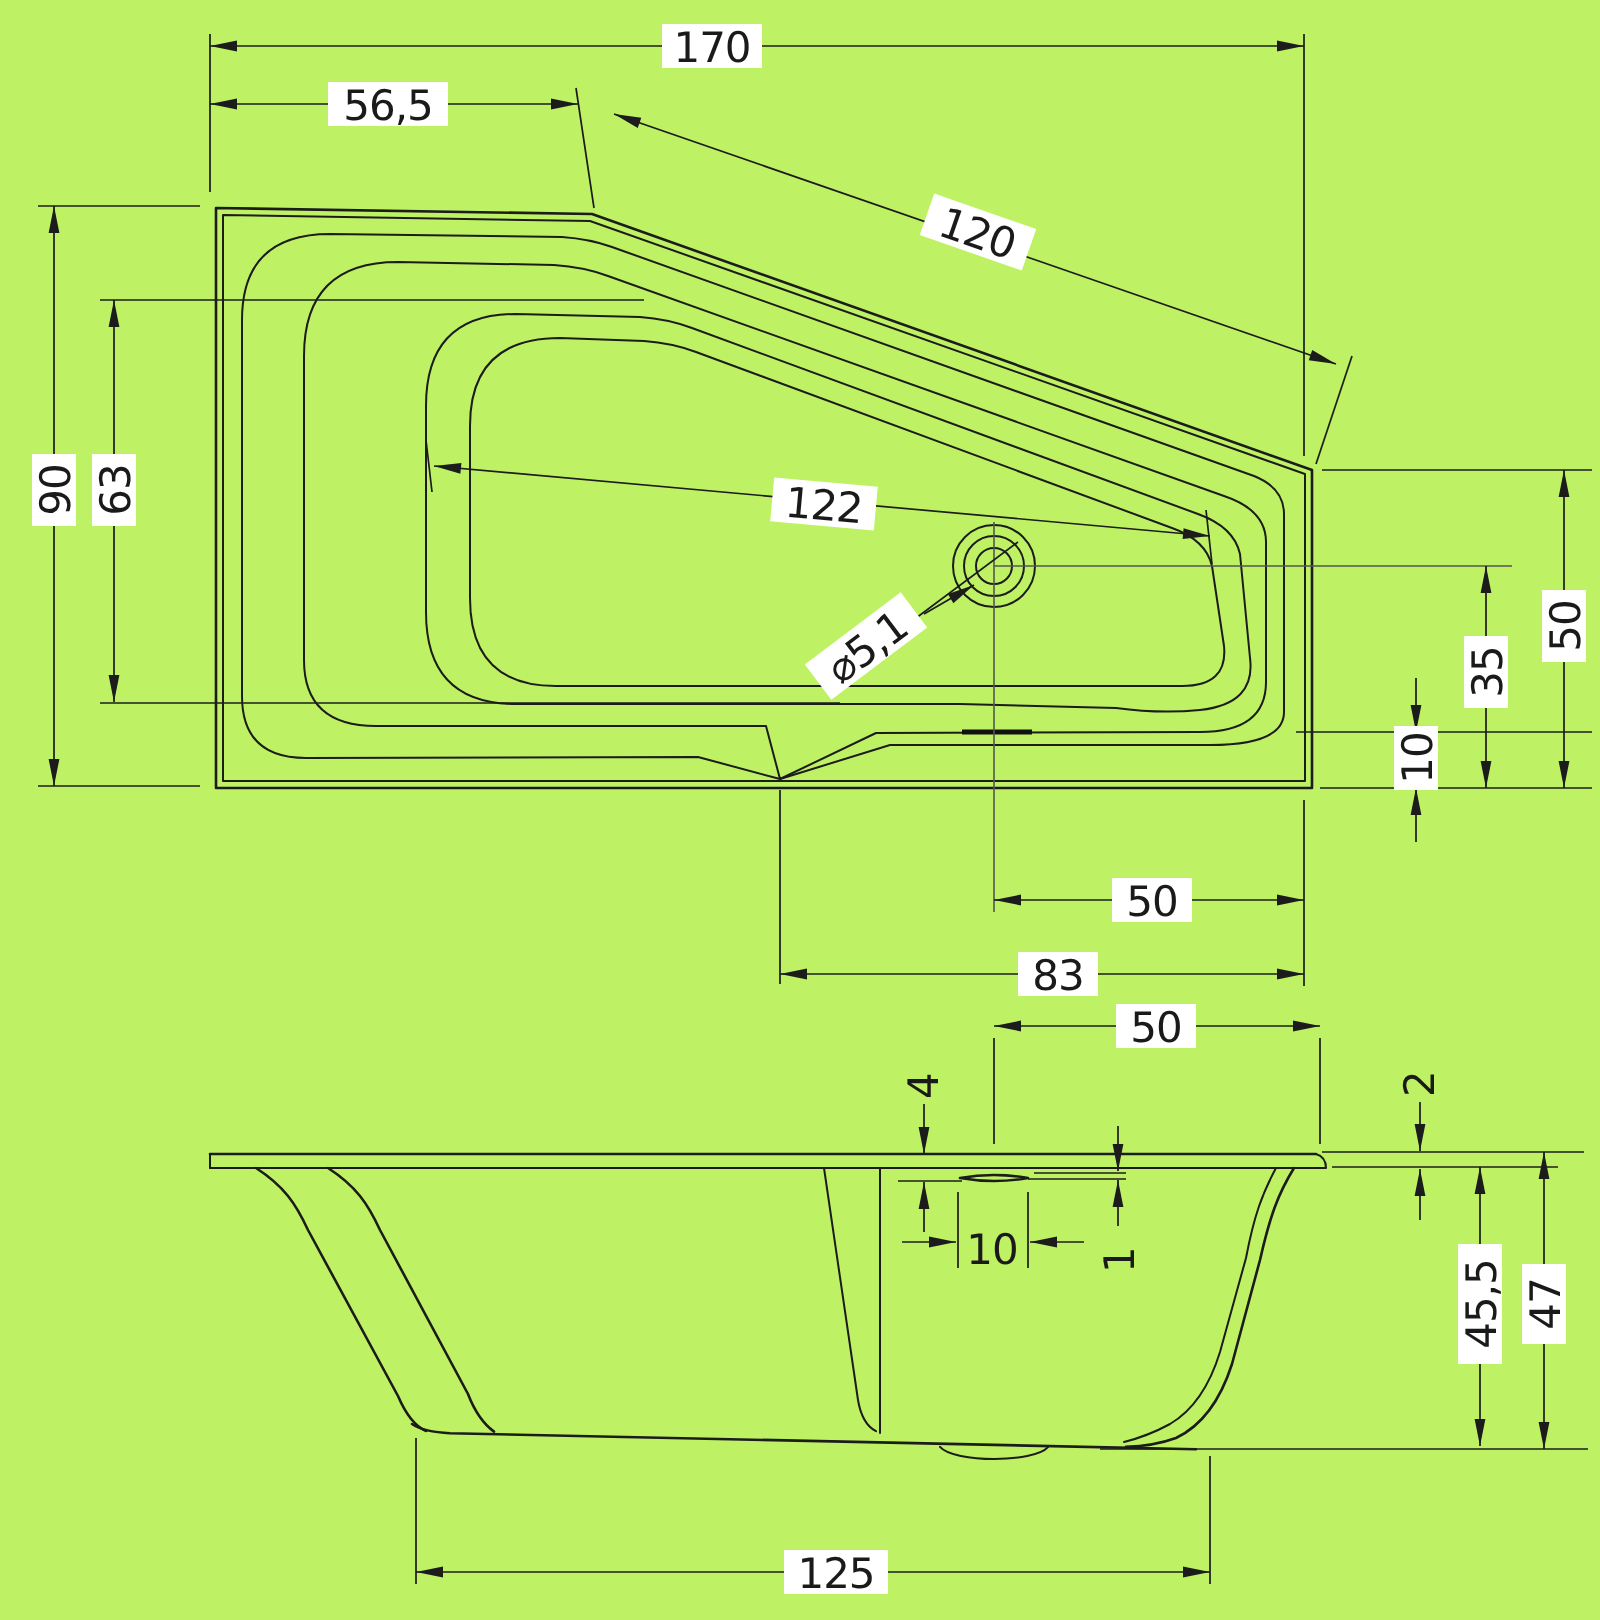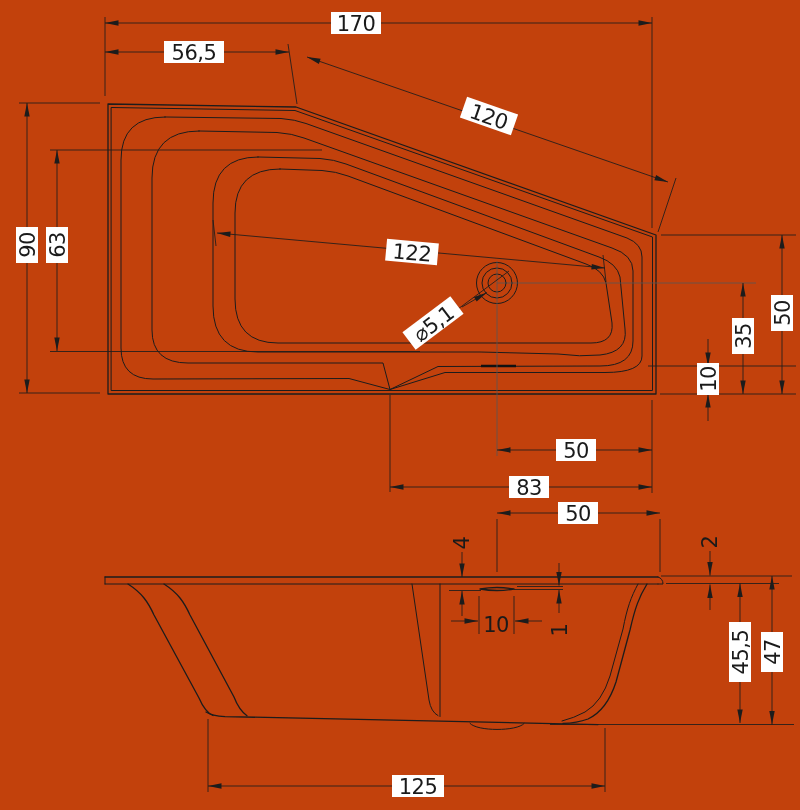--- a/index.html
+++ b/index.html
@@ -1,16 +1,16 @@
 <!DOCTYPE html>
 <html><head>
 <meta charset="utf-8">
 <style>
   html,body{margin:0;padding:0;background:#ffffff;}
-  .stage{position:relative;width:800px;height:810px;background:#c2410c;overflow:hidden;}
+  .stage{position:relative;width:800px;height:810px;background:#bef264;overflow:hidden;}
   svg{display:block;}
   .body-line{fill:none;stroke:#1c1c1c;stroke-width:1.3;stroke-linejoin:round;stroke-linecap:round;}
   .body-line2{fill:none;stroke:#1c1c1c;stroke-width:1;stroke-linejoin:round;stroke-linecap:round;}
   .thin{fill:none;stroke:#1c1c1c;stroke-width:0.85;stroke-linecap:butt;}
   .center{fill:none;stroke:#555555;stroke-width:0.8;}
   .thick-dash{fill:none;stroke:#111111;stroke-width:2.4;}
   .dimtxt{font-family:"DejaVu Sans","Liberation Sans",sans-serif;font-size:21px;fill:#1a1a1a;letter-spacing:-0.5px;}
   .bg{fill:#ffffff;}
 </style>
 </head>

